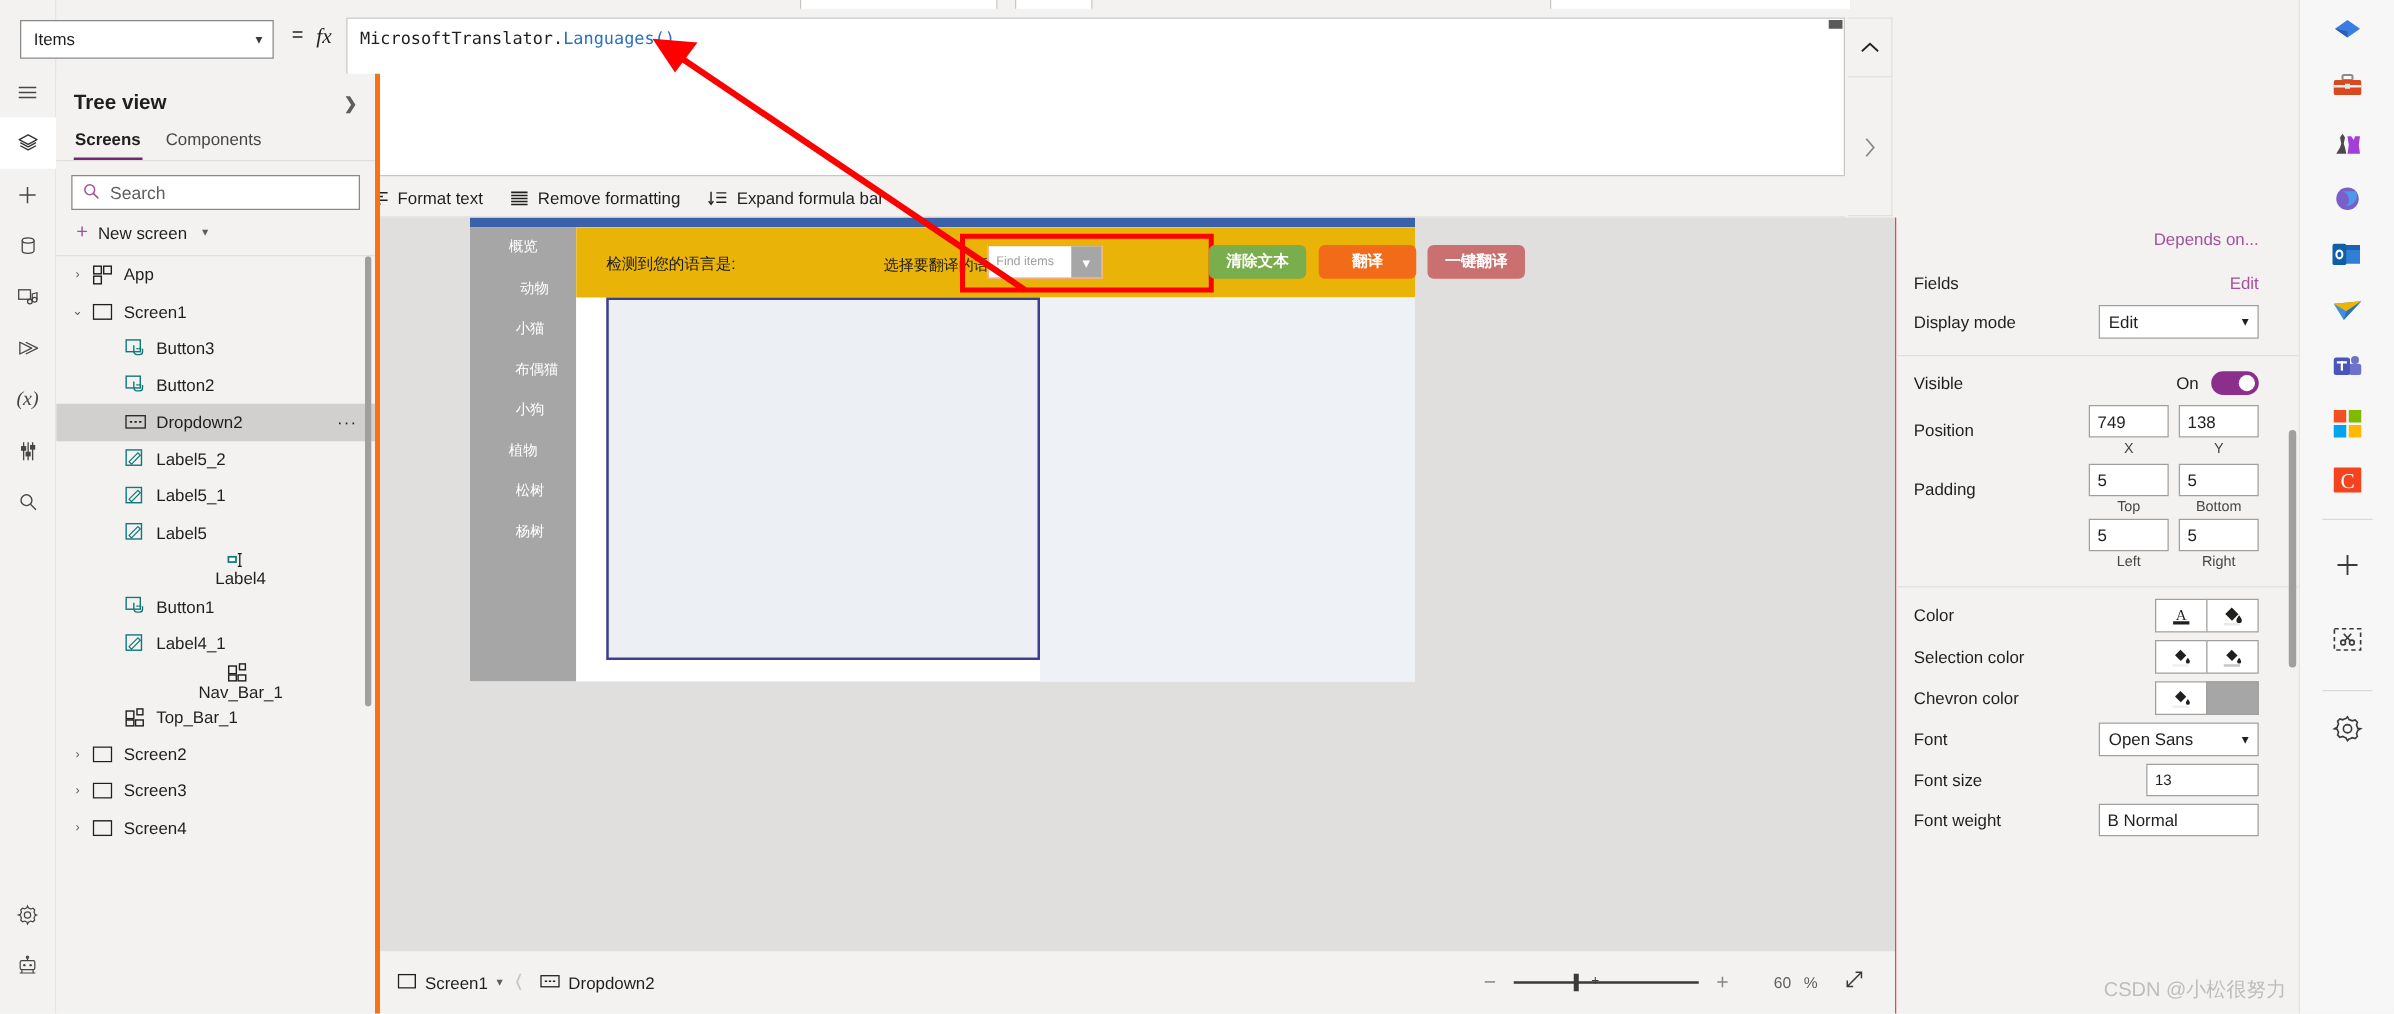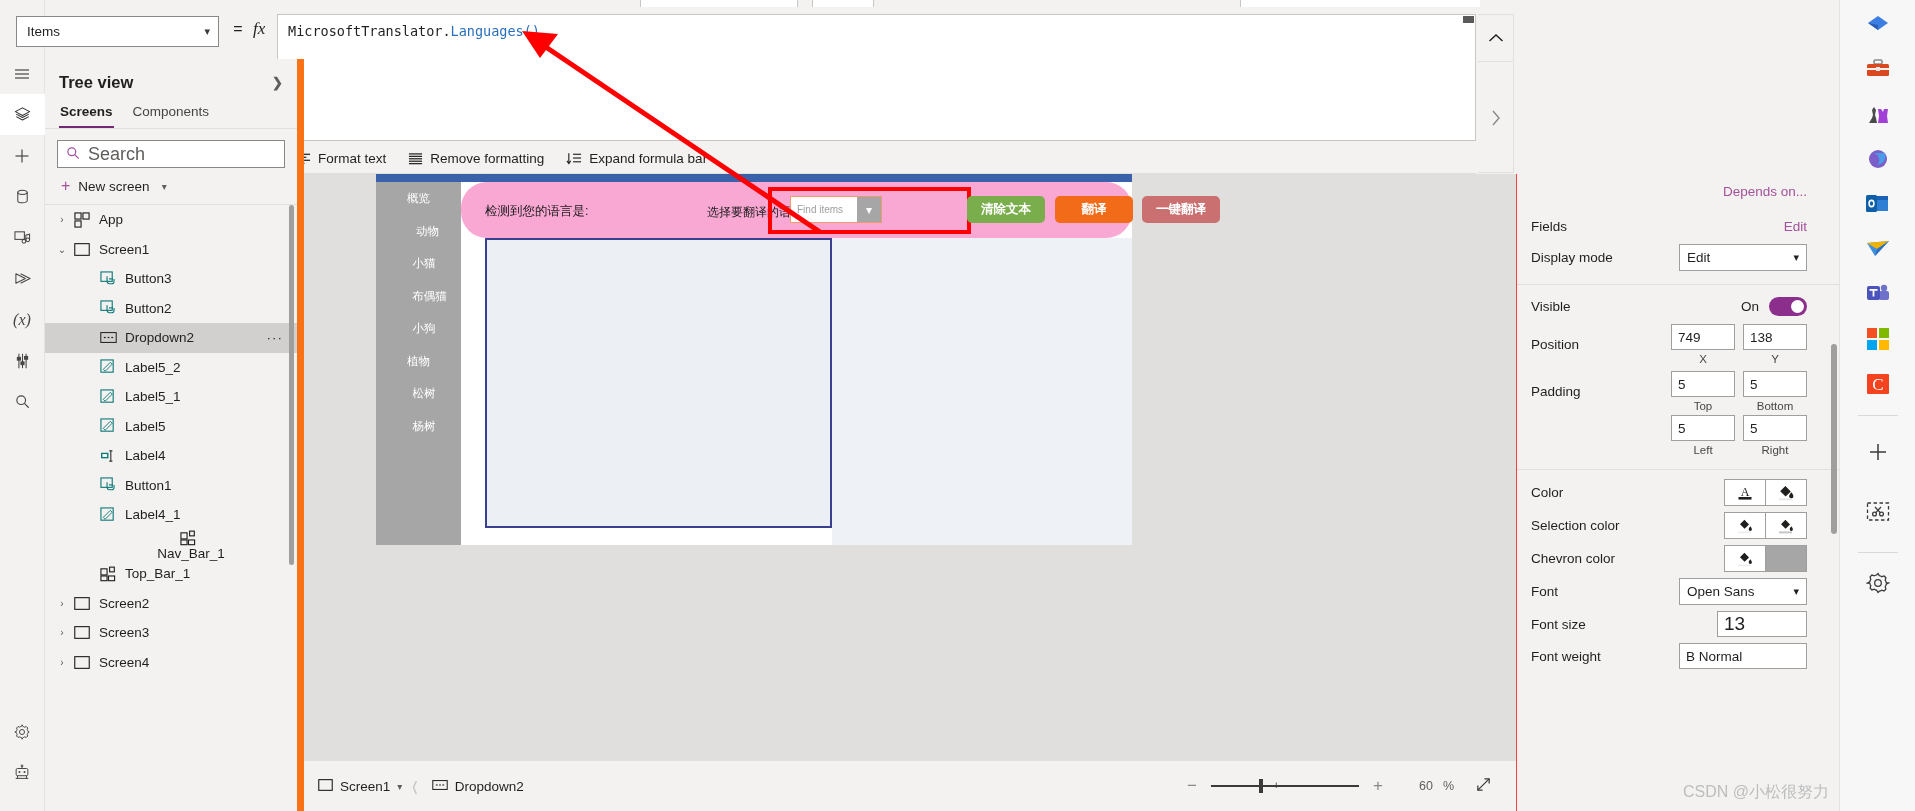--- a/index.html
+++ b/index.html
@@ -78,38 +78,38 @@
   }
   .fmt-btn {
     display: flex; align-items: center; gap: 7px; padding: 0 11px; height: 28px;
     cursor: pointer; font-size: 13.5px; color: #201f1e;
   }
   .fmt-ic { display: inline-flex; align-items: center; color: #201f1e; }
 
   
   .tree-panel {
     position: absolute; left: 45px; top: 59px; width: 259px; height: 752px;
-    background: #f3f2f1; border-right: 7px solid #f97316;
+    background: #f3f2f1; border-right: 4px solid #f97316;
   }
   .tree-title {
     padding: 14px 14px 8px 14px; font-size: 16.5px; font-weight: bold; color: #201f1e;
     display: flex; align-items: center;
   }
   .tree-title .collapse { margin-left: auto; color: #605e5c; font-size: 13px; cursor: pointer; }
   .tree-tabs { display: flex; gap: 18px; padding: 0 14px; border-bottom: 1px solid #e1dfdd; }
   .tree-tab {
     padding: 4px 1px 7px 1px; font-size: 13.5px; color: #484644; cursor: pointer;
     border-bottom: 2px solid transparent;
   }
   .tree-tab.active { color: #201f1e; font-weight: bold; border-bottom: 2px solid #742774; }
   .tree-search {
     margin: 11px 12px 0 12px; height: 28px; background: #ffffff; border: 1px solid #8a8886;
     display: flex; align-items: center; padding: 0 8px; gap: 8px;
   }
-  .tree-search .ph { color: #605e5c; font-size: 18px; }
+  .tree-search .ph { color: #605e5c; font-size: 14px; }
   .new-screen {
     display: flex; align-items: center; gap: 8px; padding: 10px 14px 10px 16px;
     font-size: 13.5px; color: #201f1e; cursor: pointer;
   }
   .new-screen .plus { color: #a4519b; font-size: 16px; line-height: 1; }
   .new-screen .chev { color: #605e5c; font-size: 10px; margin-left: 4px; }
   .tree-list { border-top: 1px solid #e1dfdd; position: relative; overflow: hidden; height: 510px; }
   .tree-row {
     display: flex; align-items: center; height: 29.5px; font-size: 13.5px; color: #201f1e;
     cursor: pointer; position: relative;
@@ -136,22 +136,22 @@
   .app-topband { position: absolute; left: 0; top: 0; width: 100%; height: 8px; background: #3a62ab; }
   .app-sidenav {
     position: absolute; left: 0; top: 8px; width: 85px; bottom: 0; background: #a6a6a6;
   }
   .nav-item {
     color: #ffffff; font-size: 11.5px; padding: 11px 6px 10px 6px; text-align: center;
     cursor: pointer; line-height: 1;
   }
   .app-content { position: absolute; left: 85px; top: 8px; right: 0; bottom: 0; background: #ffffff; }
   .app-header-row {
-    position: absolute; left: 0; top: 0; right: 0; height: 56px; background: #f9a8d4;
-    display: flex; align-items: center; border-radius: 26px;
+    position: absolute; left: 0; top: 0; right: 0; height: 56px; background: #eab308;
+    display: flex; align-items: center;
   }
   .detect-label { position: absolute; left: 24px; top: 21px; font-size: 12.5px; color: #1a1a1a; }
   .sel-lang-label { position: absolute; left: 246px; top: 22px; font-size: 12px; color: #1a1a1a; }
   .lang-dropdown {
     position: absolute; left: 329px; top: 14px; width: 92px; height: 27px;
     background: #ffffff; border: 1px solid #ed9b6b;
     display: flex; align-items: center;
   }
   .lang-dropdown .ddtext { padding-left: 6px; font-size: 10px; color: #9e9e9e; }
   .lang-dropdown .ddchev {
@@ -241,21 +241,21 @@
   .numcap { text-align: center; font-size: 11.5px; color: #484644; padding-top: 3px; }
   .color-row { display: flex; gap: 0px; }
   .colorbtn {
     width: 42px; height: 27px; background: #ffffff; border: 1px solid #a19f9d;
     display: flex; align-items: center; justify-content: center; cursor: pointer;
     margin-left: -1px;
   }
   .swatch { width: 42px; height: 27px; background: #a6a6a6; border: 1px solid #a19f9d; margin-left: -1px; }
   .fsize-box {
     width: 90px; height: 26px; background: #ffffff; border: 1px solid #a19f9d;
-    display: flex; align-items: center; padding: 0 6px; font-size: 19px;
+    display: flex; align-items: center; padding: 0 6px; font-size: 12px;
   }
   .fweight-box {
     width: 128px; height: 26px; background: #ffffff; border: 1px solid #a19f9d;
     display: flex; align-items: center; padding: 0 6px; font-size: 13.5px; overflow: hidden;
   }
 
   
   .browser-rail {
     position: absolute; right: 0; top: 0; width: 76px; height: 811px;
     background: #f7f7f8; border-left: 1px solid #e3e3e5;
@@ -575,21 +575,21 @@
         <div class="tree-row" style="padding-left: 34px;">
           <span class="twisty"></span>
           <span class="tico">
             <svg width="16" height="16" viewBox="0 0 17 17">
               <rect x="1" y="1" width="13" height="13" fill="none" stroke="#0f7a78" stroke-width="1.2"></rect>
               <path d="M3.5 11 L11 3.5 L13 5.5 L5.5 13 Z" fill="none" stroke="#0f7a78" stroke-width="1"></path>
             </svg>
           </span>
           <span class="tlabel">Label5</span>
         </div>
-        <div class="tree-row" style="padding-left: 34px;">
+        <div class="tree-row" style="padding-left: 34px; flex-direction: column;">
           <span class="twisty"></span>
           <span class="tico">
             <svg width="17" height="14" viewBox="0 0 18 15">
               <rect x="1" y="4" width="8" height="6" fill="#0f7a78"></rect>
               <rect x="2.5" y="5.5" width="5" height="3" fill="#ffffff"></rect>
               <g stroke="#201f1e" stroke-width="1.1">
                 <line x1="11.5" y1="2" x2="11.5" y2="13"></line>
                 <line x1="9.8" y1="2" x2="13.2" y2="2"></line>
                 <line x1="9.8" y1="13" x2="13.2" y2="13"></line>
               </g>

